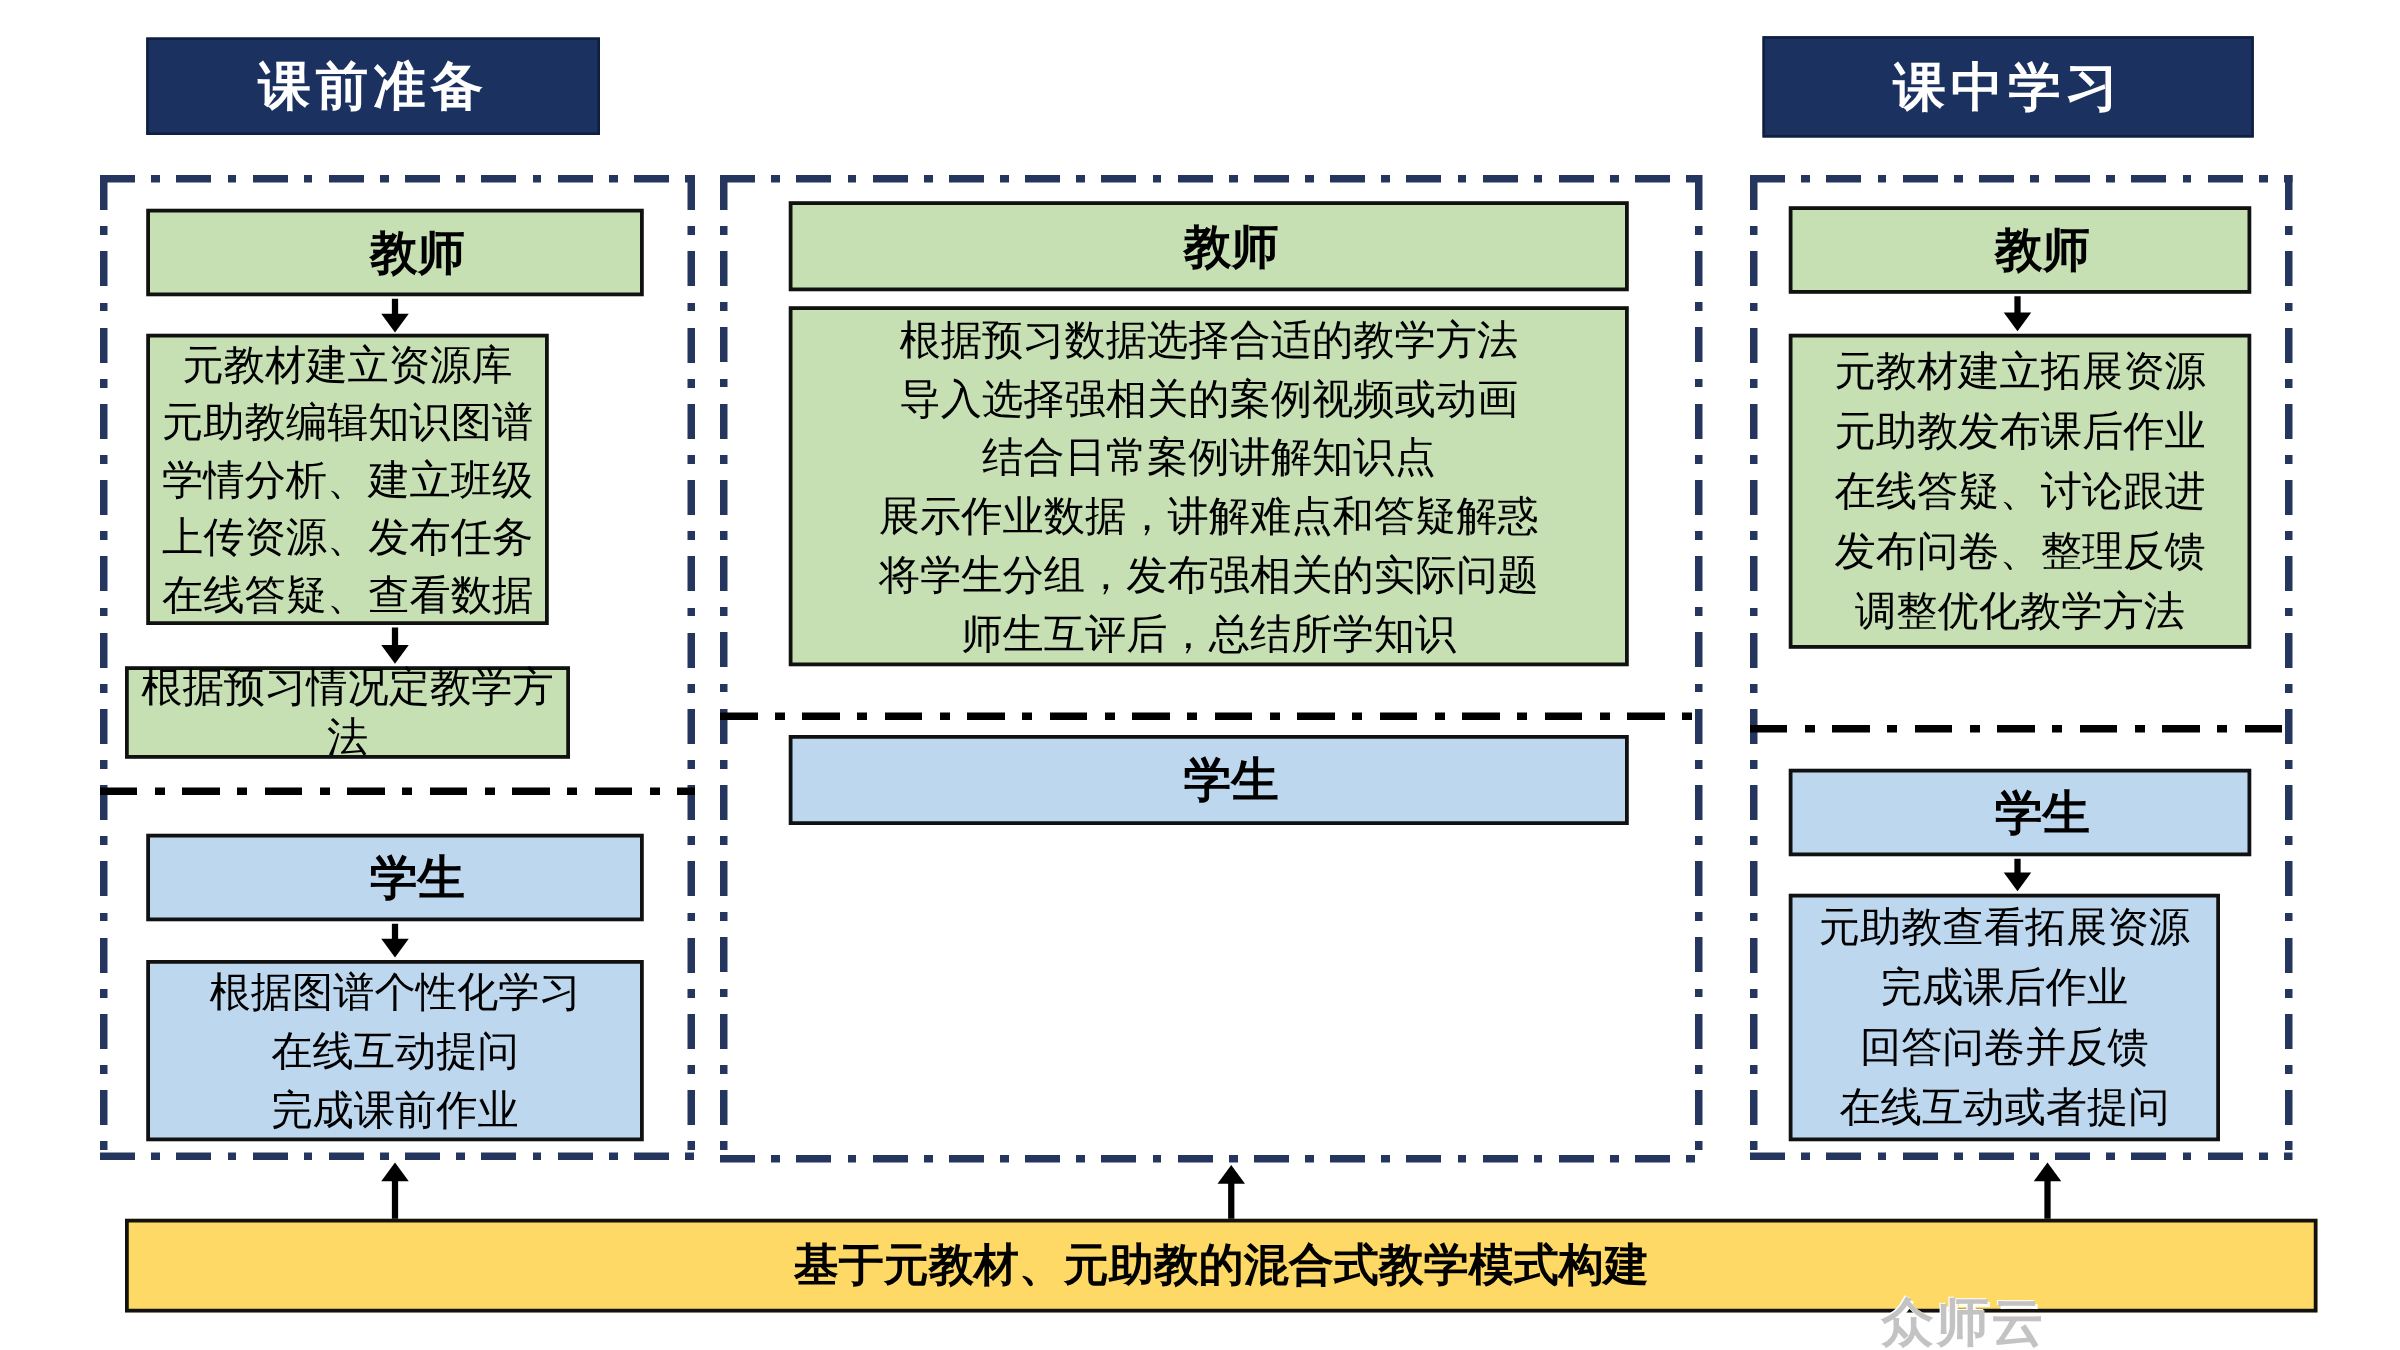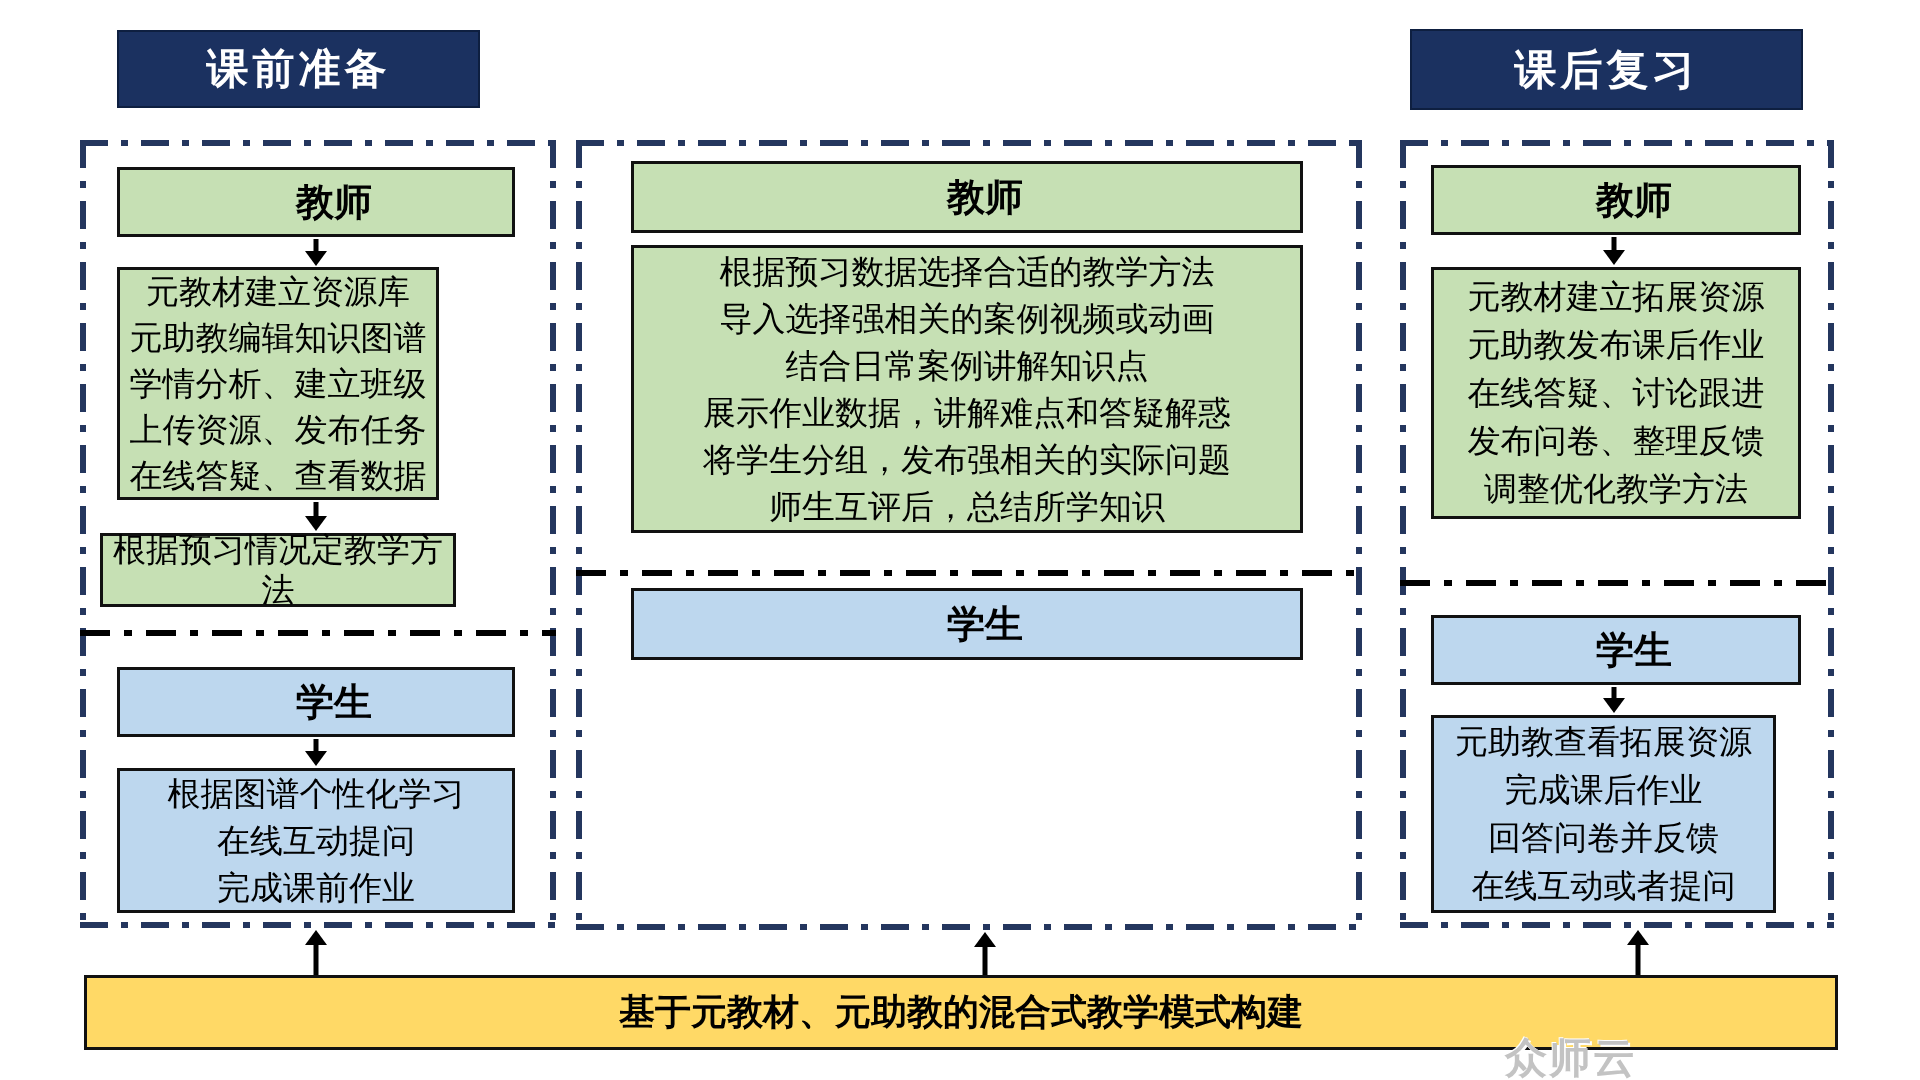--- a/index.html
+++ b/index.html
@@ -58,38 +58,39 @@
   .arr.up .head{top:0;border-bottom:15px solid #000;}
   
   .bottom-bar{
     position:absolute;
     background:#ffd966;
     border:3px solid #111111;
     box-sizing:border-box;
     display:flex;align-items:center;justify-content:center;
     font-size:36px;font-weight:bold;color:#000;
     font-family:"DejaVu Sans","Liberation Sans",sans-serif;
+    margin-left:16px;
   }
   
   .watermark{
     position:absolute;
     font-size:42px;font-weight:bold;
     color:#c3c3c3;
     text-shadow:2px 2px 0 #ffffff,-1px -1px 0 #ffffff;
     letter-spacing:2px;
     font-family:"DejaVu Sans","Liberation Sans",sans-serif;
   }
 </style>
 </head>
 <body>
 
 <div class="stage">
 
   <div class="phase-title" style="left:117px;top:30px;width:363px;height:78px">课前准备</div>
-  <div class="phase-title" style="left:1410px;top:29px;width:393px;height:81px">课后复习</div>
+  <div class="phase-title" style="left:1410px;top:29px;width:393px;height:81px">课中学习</div>
 
   <div class="container" style="left:80px;top:140px;width:476px;height:788px">
     <div class="edge h top"></div>
     <div class="edge h bottom"></div>
     <div class="edge v left"></div>
     <div class="edge v right"></div>
   </div>
   <div class="container" style="left:576px;top:140px;width:786px;height:790px">
     <div class="edge h top"></div>
     <div class="edge h bottom"></div>

